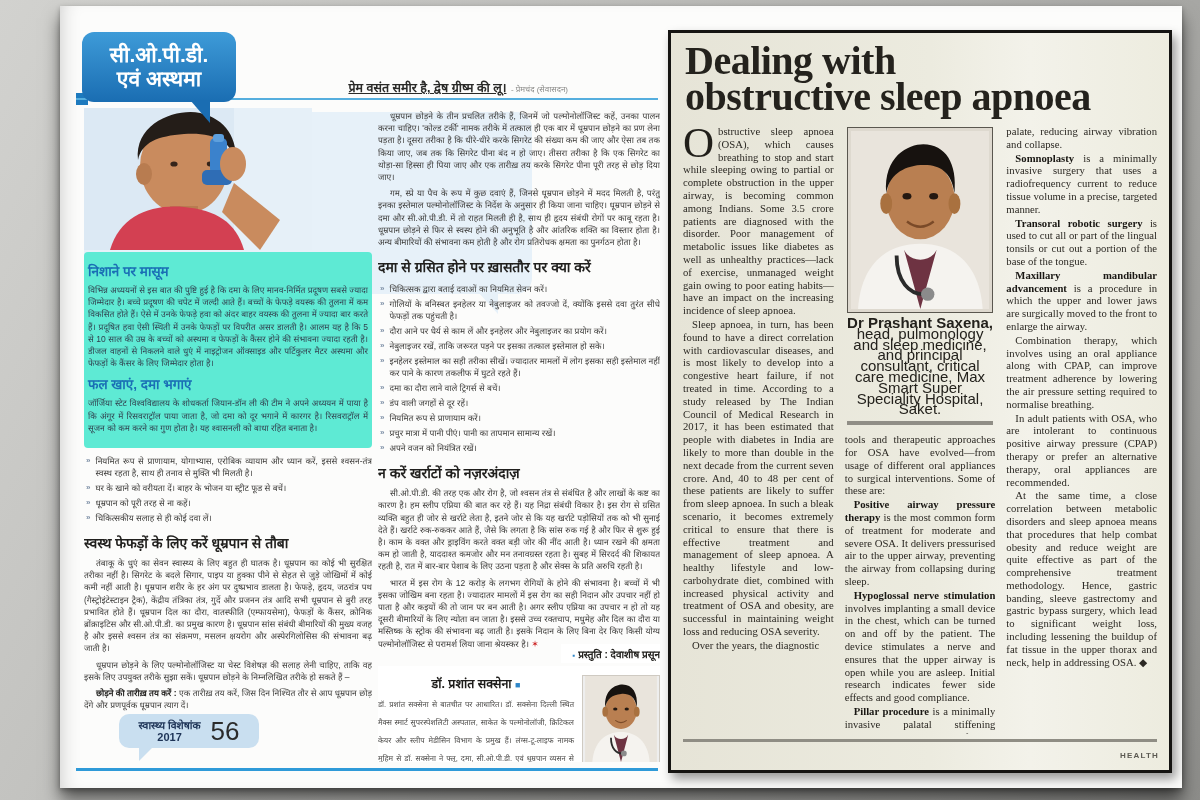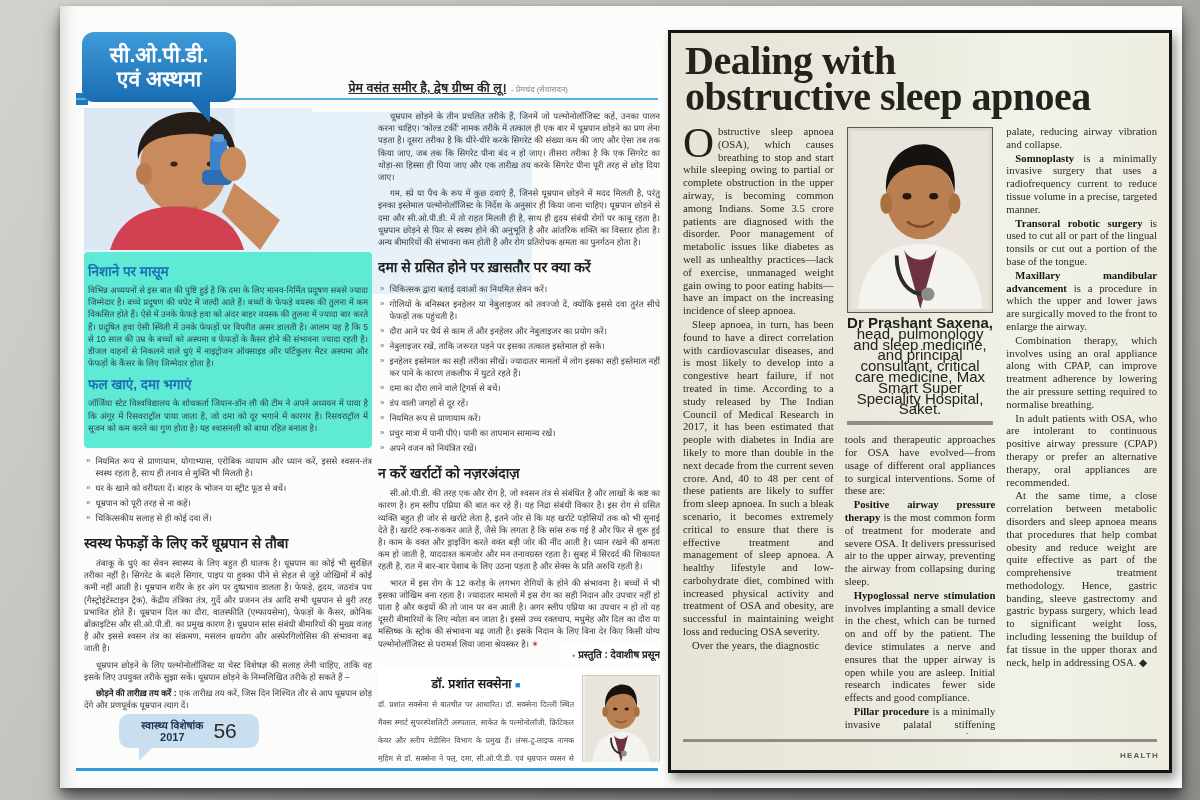--- a/index.html
+++ b/index.html
@@ -58,21 +58,21 @@
   .author-note{font-size:7.6px;line-height:18px;color:#4a4947;text-align:justify;margin:0;}
   .author-photo{width:76px;height:86px;border:1px solid #cfcac2;background:#eee;overflow:hidden;flex:none;}
 
   
   .footer-bubble{position:absolute;left:18px;top:708px;width:140px;height:34px;background:#c9dff0;border-radius:10px;
       display:flex;align-items:center;justify-content:center;gap:10px;z-index:3;margin-left:41px;}
   .footer-bubble:after{content:'';position:absolute;left:20px;bottom:-13px;width:0;height:0;
       border-top:14px solid #c9dff0;border-right:14px solid transparent;}
   .issue{font-size:10.5px;font-weight:bold;color:#1d3356;line-height:11px;text-align:center;}
   .issue-year{font-size:11px;font-weight:bold;color:#1d3356;text-align:center;}
-  .pageno{font-size:21px;color:#2b2b2b;}
+  .pageno{font-size:26px;color:#2b2b2b;}
 
   
   .clipping{position:absolute;left:608px;top:24px;width:498px;height:737px;border:3px solid #151412;
       background:linear-gradient(90deg,#e6e4d7 0%,#ecebdf 52%,#f3f2ea 72%,#edecdf 100%);
       box-shadow:4px 6px 10px rgba(0,0,0,.4);}
   .news-title{font-family:"Liberation Serif","DejaVu Serif",serif;font-size:40px;line-height:36px;
       color:#24221d;margin:10px 14px 8px;font-weight:bold;letter-spacing:-0.5px;}
   .news-cols{position:absolute;left:12px;right:12px;top:92px;bottom:36px;display:flex;gap:11px;overflow:hidden;}
   .ncol{flex:1;overflow:hidden;}
   .np{font-family:"Liberation Serif","DejaVu Serif",serif;font-size:10.7px;line-height:12.8px;

